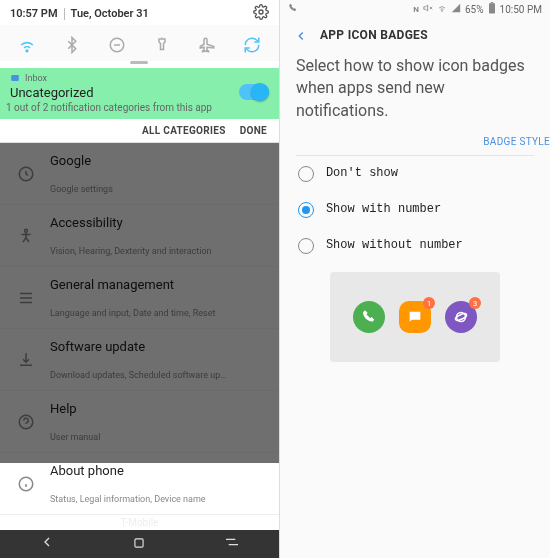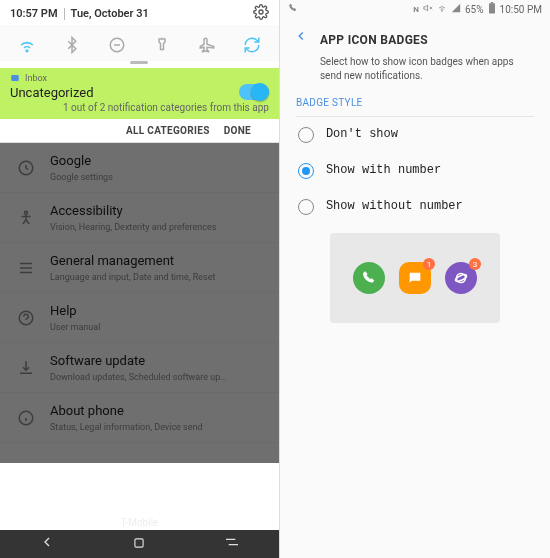--- a/index.html
+++ b/index.html
@@ -15,53 +15,53 @@
 
   
   .left-top { display: flex; align-items: center; justify-content: space-between; padding: 4px 10px 2px 10px; font-size: 11px; font-weight: 600; color: #333; }
   .divider-v { height: 12px; border-left: 1px solid #bbb; margin: 0 6px; }
   .qs-row { display: flex; justify-content: space-around; align-items: center; padding: 6px 4px 2px 4px; background: #fafafa; }
   .qs-row .qsi { width: 28px; height: 28px; display: flex; align-items: center; justify-content: center; }
   .qs-handle { width: 18px; height: 3px; background: #bbb; border-radius: 2px; margin: 0 auto 4px auto; }
 
   
   .card { background: #fff; font-size: 11px; }
-  .card.gray { background: #bef264; text-align: right; }
+  .card.gray { background: #86efac; }
   .card .hdr { display: flex; align-items: center; gap: 5px; padding: 5px 10px 1px 10px; color: #666; font-size: 9px; }
   .card .hdr svg { width: 10px; height: 10px; }
   .card .title-row { display: flex; align-items: center; justify-content: space-between; padding: 0 10px 2px 10px; }
   .card .title { font-size: 13px; color: #222; }
   .card .sub { font-size: 10px; color: #666; padding: 0 10px 6px 6px; }
   .card .sub2 { font-size: 10px; color: #888; padding: 0 10px 6px 10px; }
-  .actions { display: flex; justify-content: flex-end; gap: 14px; padding: 6px 28px; background: #fff; border-bottom: 1px solid #e0e0e0; }
+  .actions { display: flex; justify-content: flex-end; gap: 14px; padding: 6px 12px; background: #fff; border-bottom: 1px solid #e0e0e0; }
   .actions .act { font-size: 10px; font-weight: 700; color: #444; letter-spacing: 0.3px; }
 
   
   .toggle { width: 30px; height: 16px; border-radius: 8px; background: #4fc3f7; position: relative; }
   .toggle .knob { position: absolute; right: 0; top: -1px; width: 18px; height: 18px; border-radius: 50%; background: #29b6f6; box-shadow: 0 1px 2px rgba(0,0,0,.3); }
 
   
   .settings-list { position: relative; background: #f5f5f5; }
   .overlay { position: absolute; inset: 0; background: rgba(0,0,0,0.55); z-index: 2; }
   .srow { display: flex; align-items: center; gap: 12px; padding: 10px 14px; border-bottom: 1px solid #eee; }
   .srow .iconw { width: 24px; height: 24px; display: flex; align-items: center; justify-content: center; color: #777; }
   .srow .txt .t { font-size: 13px; color: #222; }
-  .srow .txt .s { font-size: 9px; color: #888; margin-top: 4px; }
+  .srow .txt .s { font-size: 9px; color: #888; margin-top: 16px; }
 
   
   .navbar { position: absolute; bottom: 0; left: 0; right: 0; height: 28px; background: rgba(30,30,30,0.9); display: flex; justify-content: space-around; align-items: center; z-index: 5; }
   .navbar svg { color: #ddd; }
   .carrier { position: absolute; bottom: 30px; left: 0; right: 0; text-align: center; font-size: 10px; color: #eee; z-index: 5; }
 
   
-  .r-head { display: flex; align-items: flex-end; gap: 12px; padding: 10px 14px 8px 14px; }
+  .r-head { display: flex; align-items: flex-start; gap: 12px; padding: 10px 14px 8px 14px; }
   .r-head .back { color: #4a90e2; }
   .r-head .title { font-size: 12px; font-weight: 700; color: #333; letter-spacing: 0.3px; }
-  .r-desc { padding: 0 16px 14px 16px; font-size: 10px; color: #555; line-height: 1.4; margin-left: 24px; }
-  .r-section-label { padding: 0 16px 4px 16px; font-size: 10px; color: #4a90e2; letter-spacing: 0.3px; }
+  .r-desc { padding: 0 16px 14px 16px; font-size: 16px; color: #555; line-height: 1.4; }
+  .r-section-label { padding: 0 0 4px 16px; font-size: 10px; color: #4a90e2; letter-spacing: 0.3px; text-align: right; }
   .r-sep { border-top: 1px solid #e5e5e5; margin: 4px 16px 0 16px; }
   .radio-row { display: flex; gap: 12px; padding: 10px 18px; font-family: Liberation Mono, monospace; }
   .radio { width: 16px; height: 16px; border: 1.5px solid #888; border-radius: 50%; position: relative; flex: none; }
   .radio.checked { border-color: #2196f3; }
   .radio.checked::after { content: ""; position: absolute; inset: 3px; border-radius: 50%; background: #2196f3; }
   .radio-row .label { font-size: 12px; color: #222; }
   .preview { margin: 8px auto; width: 170px; height: 90px; background: #e8e8e8; border-radius: 4px; display: flex; justify-content: center; align-items: center; gap: 14px; }
   .appicon { width: 32px; height: 32px; border-radius: 10px; position: relative; display: flex; align-items: center; justify-content: center; }
   .appicon.circle { border-radius: 50%; }
   .badge { position: absolute; top: -4px; right: -4px; width: 12px; height: 12px; border-radius: 50%; background: #ff7043; color: #fff; font-size: 8px; display: flex; align-items: center; justify-content: center; }
@@ -161,67 +161,67 @@
       </div>
     <div class="srow">
         <span class="iconw">
           <svg width="18" height="18" viewBox="0 0 24 24" fill="none" stroke="#888" stroke-width="2">
             <circle cx="12" cy="5" r="2"></circle>
             <path d="M12 8v6m-4 6l4-6 4 6M6 10h12"></path>
           </svg>
         </span>
         <div class="txt">
           <div class="t">Accessibility</div>
-          <div class="s">Vision, Hearing, Dexterity and preferences</div>
+          <div class="s">Vision, Hearing, Dexterity and interaction</div>
         </div>
       </div>
     <div class="srow">
         <span class="iconw">
           <svg width="18" height="18" viewBox="0 0 24 24" fill="none" stroke="#888" stroke-width="2">
             <path d="M4 6h16M4 12h16M4 18h16"></path>
           </svg>
         </span>
         <div class="txt">
           <div class="t">General management</div>
           <div class="s">Language and input, Date and time, Reset</div>
         </div>
       </div>
     <div class="srow">
         <span class="iconw">
           <svg width="18" height="18" viewBox="0 0 24 24" fill="none" stroke="#888" stroke-width="2">
+            <path d="M12 3v12m-4-4l4 4 4-4M4 19h16"></path>
+          </svg>
+        </span>
+        <div class="txt">
+          <div class="t">Software update</div>
+          <div class="s">Download updates, Scheduled software up…</div>
+        </div>
+      </div>
+    <div class="srow">
+        <span class="iconw">
+          <svg width="18" height="18" viewBox="0 0 24 24" fill="none" stroke="#888" stroke-width="2">
             <circle cx="12" cy="12" r="9"></circle>
             <path d="M9 10a3 3 0 1 1 4 2.8c-.7.3-1 1-1 1.7M12 17h0"></path>
           </svg>
         </span>
         <div class="txt">
           <div class="t">Help</div>
           <div class="s">User manual</div>
         </div>
       </div>
     <div class="srow">
         <span class="iconw">
           <svg width="18" height="18" viewBox="0 0 24 24" fill="none" stroke="#888" stroke-width="2">
-            <path d="M12 3v12m-4-4l4 4 4-4M4 19h16"></path>
-          </svg>
-        </span>
-        <div class="txt">
-          <div class="t">Software update</div>
-          <div class="s">Download updates, Scheduled software up…</div>
-        </div>
-      </div>
-    <div class="srow">
-        <span class="iconw">
-          <svg width="18" height="18" viewBox="0 0 24 24" fill="none" stroke="#888" stroke-width="2">
             <circle cx="12" cy="12" r="9"></circle>
             <path d="M12 8h0M12 12v4"></path>
           </svg>
         </span>
         <div class="txt">
           <div class="t">About phone</div>
-          <div class="s">Status, Legal information, Device send</div>
+          <div class="s">Status, Legal information, Device name</div>
         </div>
       </div>
   </div>
 
   <div class="carrier">T-Mobile</div>
   <div class="navbar">
     <span><svg width="16" height="16" viewBox="0 0 24 24" fill="none" stroke="#ddd" stroke-width="2">
           <path d="M15 18l-6-6 6-6"></path>
         </svg></span>
     <span><svg width="14" height="14" viewBox="0 0 24 24" fill="none" stroke="#ddd" stroke-width="2">

